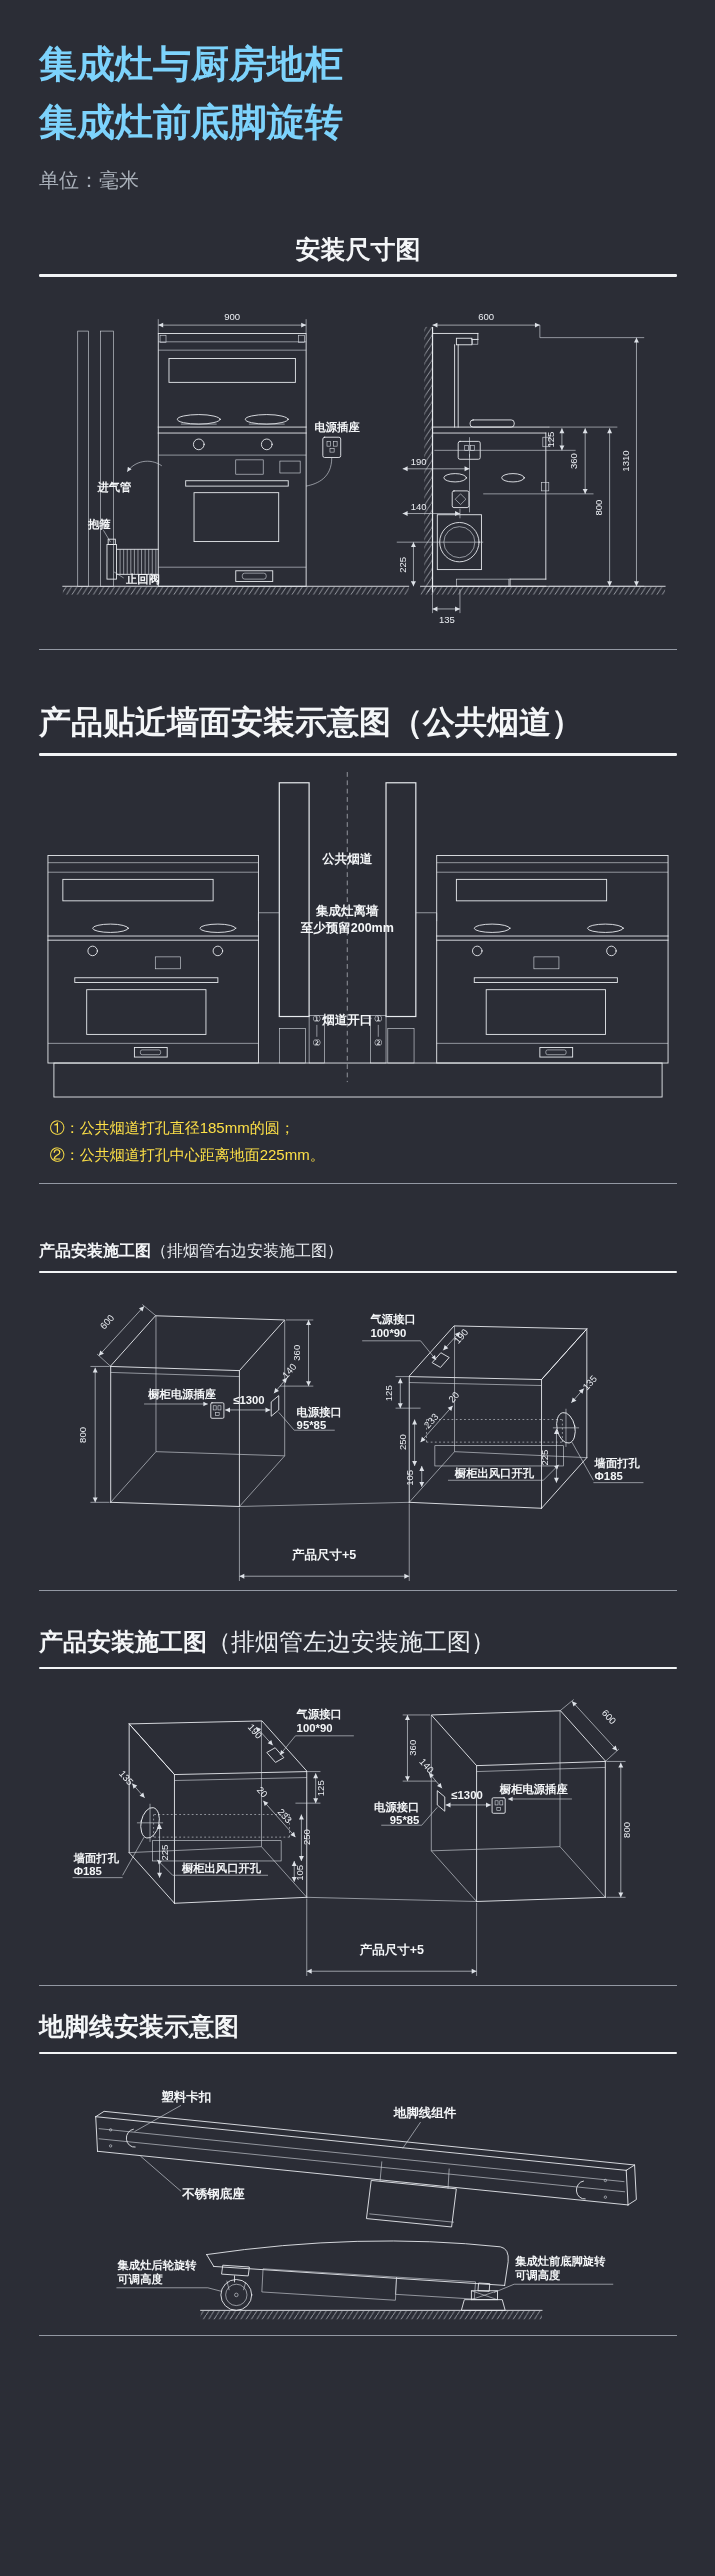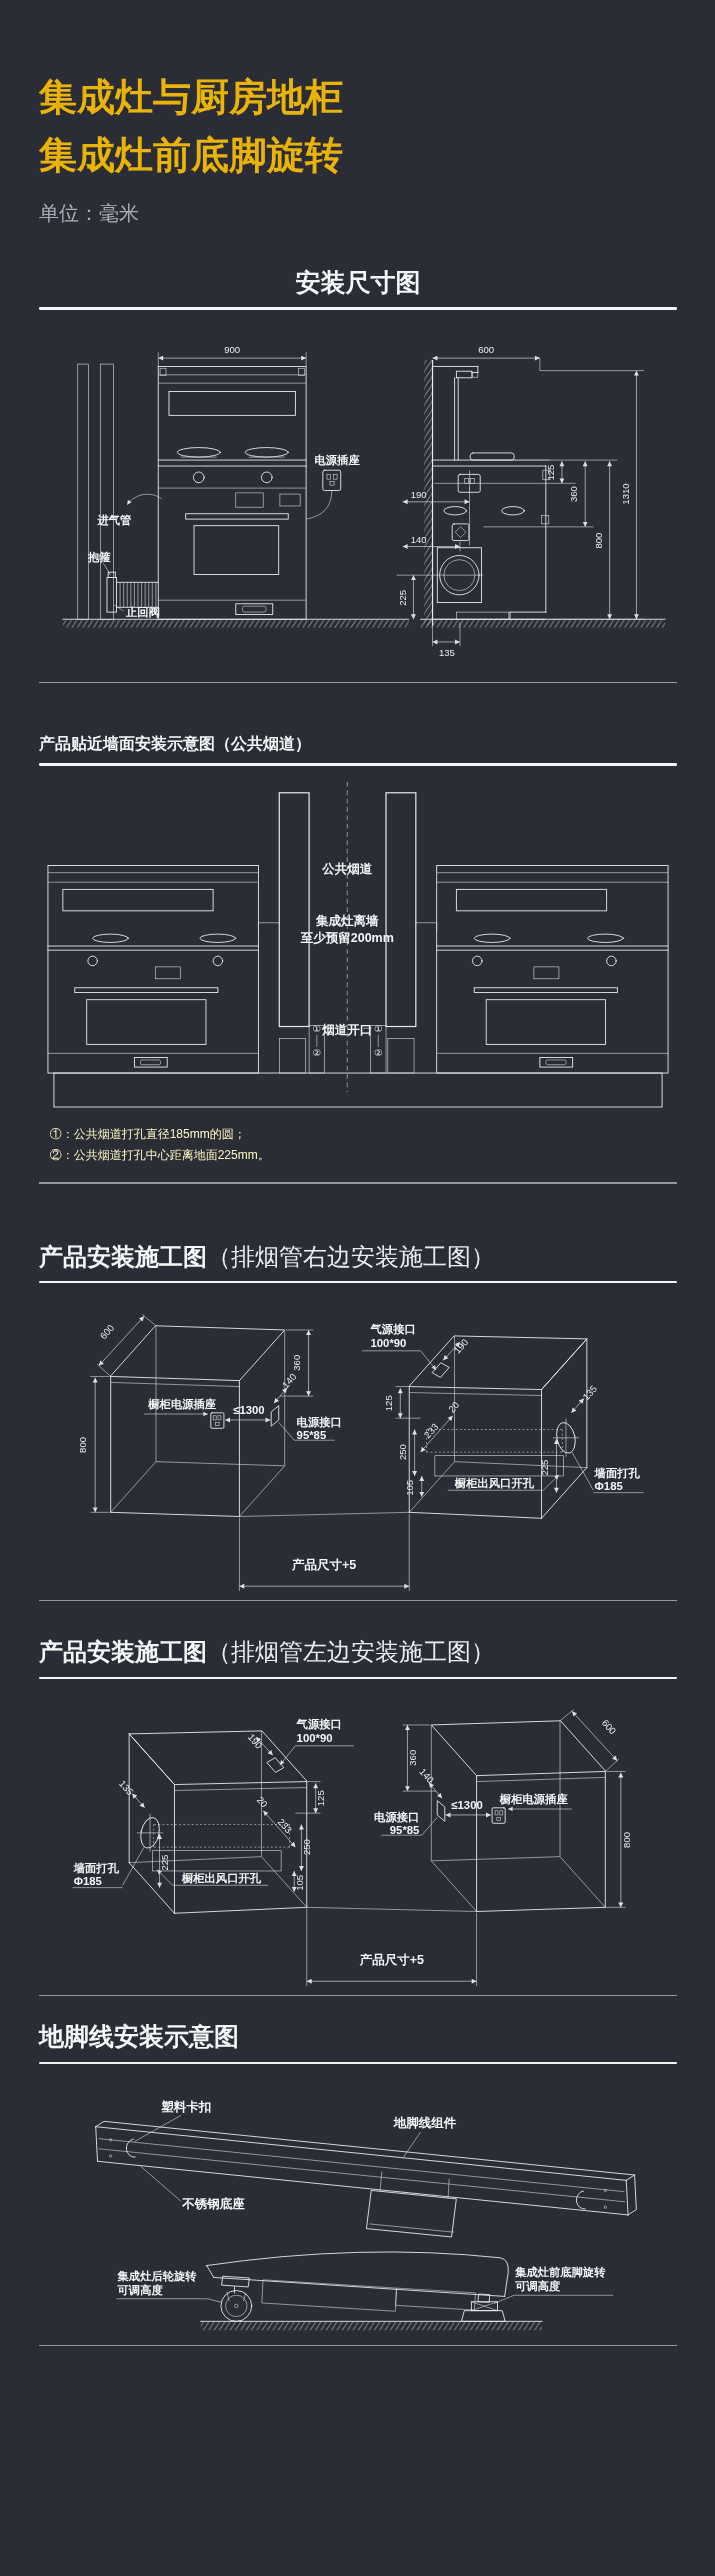--- a/index.html
+++ b/index.html
@@ -1,24 +1,24 @@
 <!DOCTYPE html>
 <html style="font-size:9.5px"><head>
 <meta charset="utf-8">
 <style>
   html,body{margin:0;padding:0;}
   body{width:716px;height:2576px;background:#2b2d36;font-family:"Liberation Sans",sans-serif;overflow:hidden;}
   .page{width:638px;margin:0 auto;}
-  h1{color:#eab308;font-size:38px;font-weight:bold;line-height:1.52;margin:0;padding-top:69px;}
+  h1{color:#7dd3fc;font-size:38px;font-weight:bold;line-height:1.52;margin:0;padding-top:36px;}
   .unit{color:#a9b0b9;font-size:20px;margin-top:15.5px;font-family:Liberation Serif, serif;}
   h2{color:#f4f6f8;font-size:25px;font-weight:bold;margin:0;}
   h2 .sub{font-weight:normal;color:#e9ecf0;}
   .rule{height:2.4px;background:#f2f4f6;border-radius:1.2px;margin-top:8.4px;}
   .divider{height:1.2px;background:#a6acb6;opacity:.85;}
-  .note{color:#fef9c3;font-size:12px;line-height:1.8;}
+  .note{color:#fde047;font-size:15px;line-height:1.8;}
   .note-ind{padding-left:21.5px;}
   svg{display:block;overflow:visible;}
   .ln{stroke:#e8ebef;stroke-width:1.5;fill:none;stroke-linecap:square;}
   .l2{stroke:#e8ebef;stroke-width:2;fill:none;}
   .lt{stroke:#d9dde4;stroke-width:1;fill:none;}
   .dim{stroke:#d9dde4;stroke-width:1.1;fill:none;}
   .dsh{stroke-dasharray:8 6;}
   .dot{stroke-dasharray:3 4;}
   text{font-family:"Liberation Sans",sans-serif;fill:#eef1f5;}
   .dt{font-size:16px;fill:#ebeef3;}
@@ -184,21 +184,21 @@
       <text class="lb" x="82" y="362">抱箍</text>
       <path d="M108,366 L120,386" class="lt"></path>
       <text class="lb" x="146" y="454">止回阀</text>
       <path d="M142,446 L126,436" class="lt"></path>
     </svg>
   </section>
 
   <div class="divider" style="margin-top:18px;"></div>
 
   <section style="margin-top:51px;">
-    <h2 style="font-size:16px">产品贴近墙面安装示意图（公共烟道）</h2>
+    <h2 style="font-size:32px">产品贴近墙面安装示意图（公共烟道）</h2>
     <div class="rule"></div>
 
     <svg width="638" height="334" viewBox="0 0 1070 560" style="margin-top:16.7px">
       <path d="M517,0 V520" class="lt dsh"></path>
 
       <g>
         <rect x="403" y="18" width="50" height="392" fill="url(#pbk)" class="l2"></rect>
         <rect x="582" y="18" width="50" height="392" fill="url(#pbk)" class="l2"></rect>
       </g>
 
@@ -261,21 +261,21 @@
 
     <div class="note" style="margin-top:7.2px;padding-left:10.7px;">
       <div>①：公共烟道打孔直径185mm的圆；</div>
       <div>②：公共烟道打孔中心距离地面225mm。</div>
     </div>
   </section>
 
   <div class="divider" style="margin-top:15.5px;"></div>
 
   <section style="margin-top:57px;">
-    <h2 style="font-size:24px"><span>产品安装施工图</span><span class="sub">（排烟管右边安装施工图）</span></h2>
+    <h2 style="font-size:16px"><span>产品安装施工图</span><span class="sub">（排烟管右边安装施工图）</span></h2>
     <div class="rule"></div>
 
     <svg width="638" height="292" viewBox="0 0 1070 490" style="margin-top:13px">
       <g id="geo3">
 
         <path d="M120,135 L336,142 L412,57 L196,50 Z" class="ln"></path>
         <path d="M120,145 L336,152" class="lt"></path>
         <path d="M120,135 V363 M336,142 V370 M120,363 L336,370" class="ln"></path>
         <path d="M196,50 V278 M412,57 V285 M196,278 L412,285 M120,363 L196,278 M336,370 L412,285" class="lt"></path>
 

